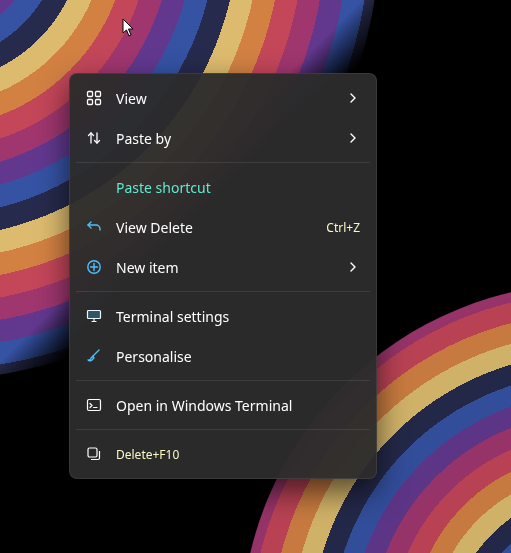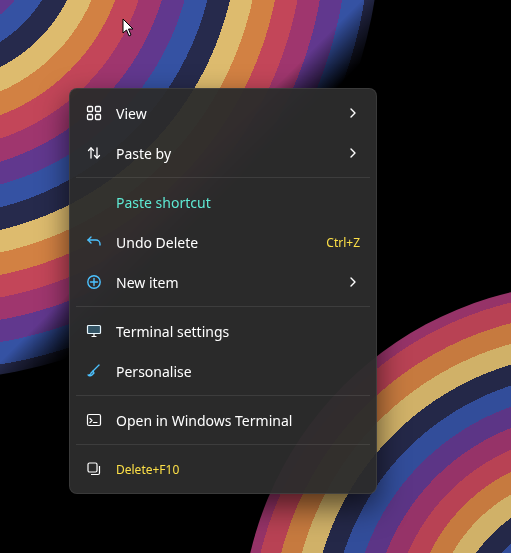--- a/index.html
+++ b/index.html
@@ -25,39 +25,39 @@
       #2a2f55 120px 140px);
     filter:brightness(.85);
   }
   
   .black-wedge{position:absolute;inset:0;background:linear-gradient(135deg,transparent 0 34%,#000 40% 62%,transparent 68%);}
   
   .cursor{position:absolute;left:122px;top:18px;width:14px;height:20px;pointer-events:none;z-index:20;}
   .cursor svg{display:block;}
   
   .menu{
-    position:absolute;left:69px;top:88px;width:308px;
+    position:absolute;left:69px;top:73px;width:308px;
     background:rgba(44,44,44,.96);
     border:1px solid rgba(255,255,255,.08);
     border-radius:8px;
     box-shadow:0 12px 30px rgba(0,0,0,.6);
     padding:4px;box-sizing:border-box;
     color:#fff;font-size:14px;
     z-index:10;
   }
   .item{
     display:flex;align-items:center;gap:14px;
     height:40px;padding:0 12px;border-radius:4px;
     cursor:default;
   }
   .item.disabled{color:#5eead4;}
   .ic{width:16px;height:16px;flex:0 0 16px;display:flex;align-items:center;justify-content:center;}
   .ic svg{display:block;}
   .lbl{flex:1 1 auto;white-space:nowrap;overflow:hidden;text-overflow:ellipsis;}
-  .shortcut{color:#fde047;font-size:12px;}
+  .shortcut{color:#fef9c3;font-size:12px;}
   .chev{width:14px;height:14px;flex:0 0 14px;display:flex;align-items:center;justify-content:center;}
   .sep{height:1px;margin:4px 2px;background:rgba(255,255,255,.09);}
 </style>
 </head>
 <body>
 
 <div class="wallpaper">
   <div class="black-wedge"></div>
 </div>
 
@@ -99,21 +99,21 @@
       <span class="ic"></span>
       <span class="lbl">Paste shortcut</span>
     </div>
     <div class="item">
       <span class="ic">
         <svg width="16" height="16" viewBox="0 0 16 16" fill="none" stroke="#4cc2ff" stroke-width="1.4" stroke-linecap="round" stroke-linejoin="round">
       <path d="M5 3 L2 6 L5 9"></path>
           <path d="M2 6 H10 A4 4 0 0 1 14 10 V11"></path>
     </svg>
       </span>
-      <span class="lbl">Undo Delete</span>
+      <span class="lbl">View Delete</span>
       <span class="shortcut">Ctrl+Z</span>
     </div>
     <div class="item">
       <span class="ic">
         <svg width="16" height="16" viewBox="0 0 16 16" fill="none" stroke="#4cc2ff" stroke-width="1.4" stroke-linecap="round">
       <circle cx="8" cy="8" r="6.2"></circle>
           <path d="M8 4.5 V11.5"></path>
           <path d="M4.5 8 H11.5"></path>
     </svg>
       </span>

